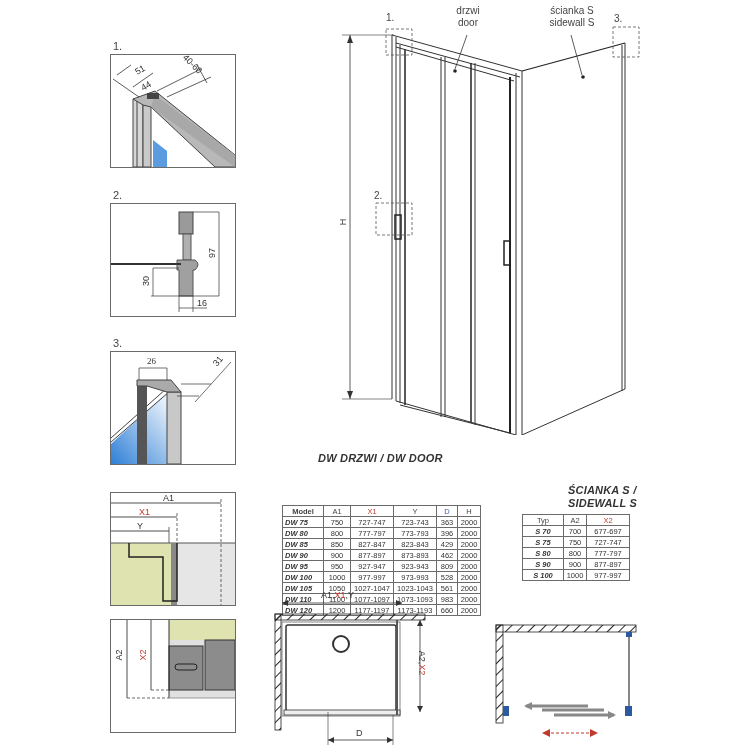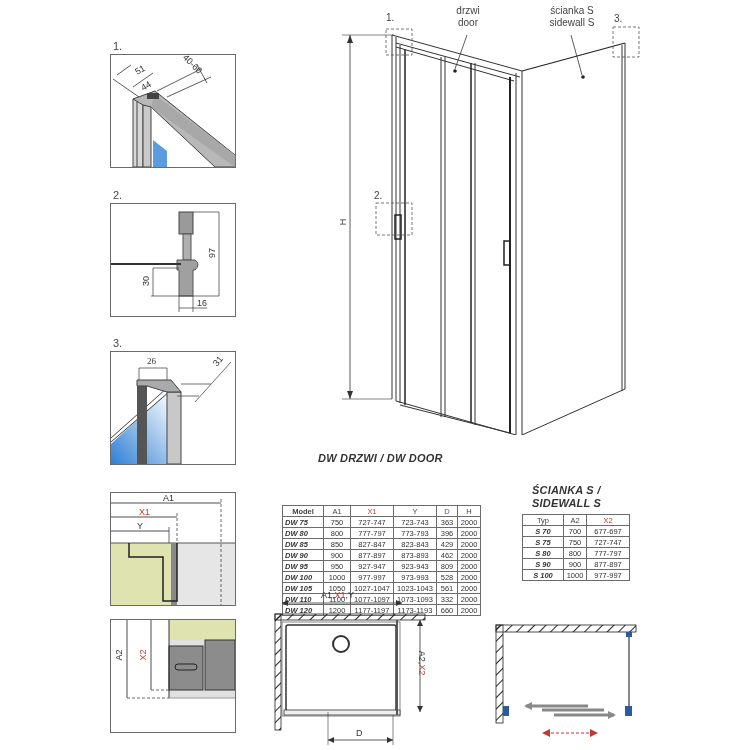--- a/index.html
+++ b/index.html
@@ -263,35 +263,35 @@
         <td>1027-1047</td>
         <td>1023-1043</td>
         <td>561</td>
         <td>2000</td>
       </tr>
     <tr>
         <td class="model">DW 110</td>
         <td>1100</td>
         <td>1077-1097</td>
         <td>1073-1093</td>
-        <td>332</td>
+        <td>983</td>
         <td>2000</td>
       </tr>
     <tr>
         <td class="model">DW 120</td>
         <td>1200</td>
         <td>1177-1197</td>
         <td>1173-1193</td>
         <td>660</td>
         <td>2000</td>
       </tr>
   </tbody>
 </table>
 
-<div class="tbl-title" style="left:532px;top:484px;line-height:13px;">
+<div class="tbl-title" style="left:568px;top:484px;line-height:13px;">
   <div>ŚCIANKA S /</div>
   <div>SIDEWALL S</div>
 </div>
 <table class="spec" style="left:522px;top:514px;">
   <thead>
     <tr>
       <th style="width:36px;font-weight:normal;">Typ</th>
       <th style="width:18px;font-weight:normal;">A2</th>
       <th class="red" style="width:38px;">X2</th>
     </tr>

